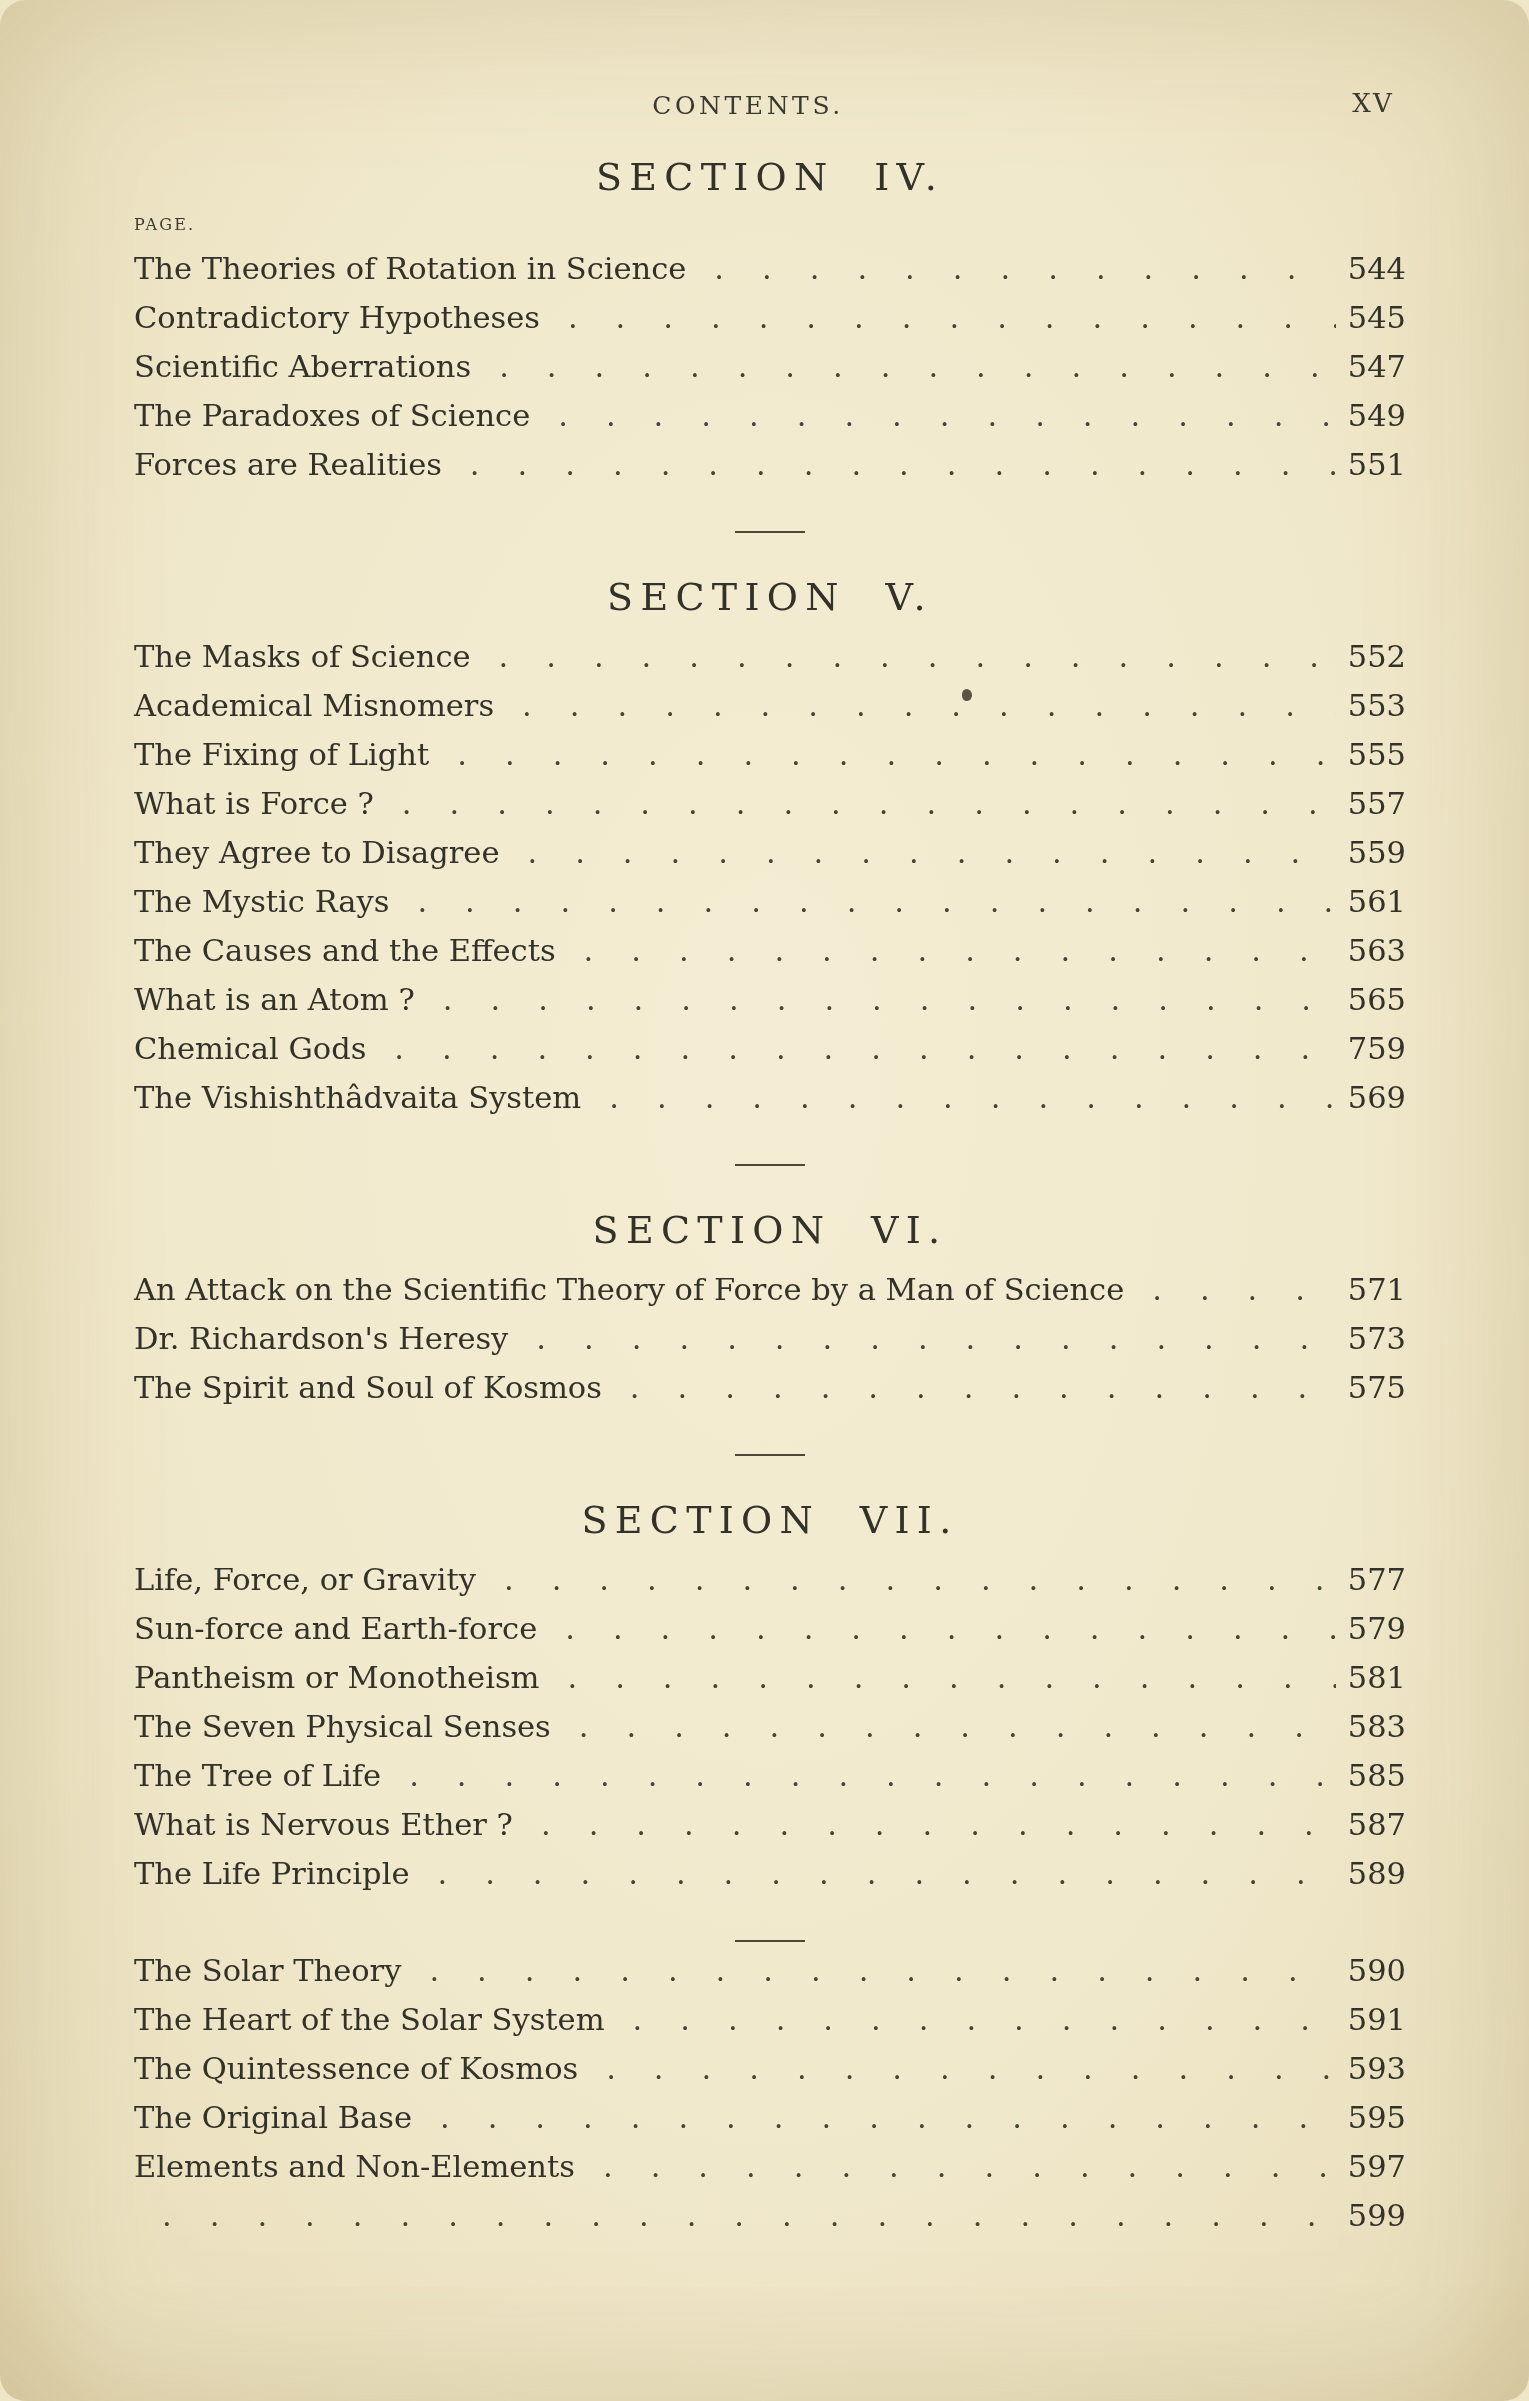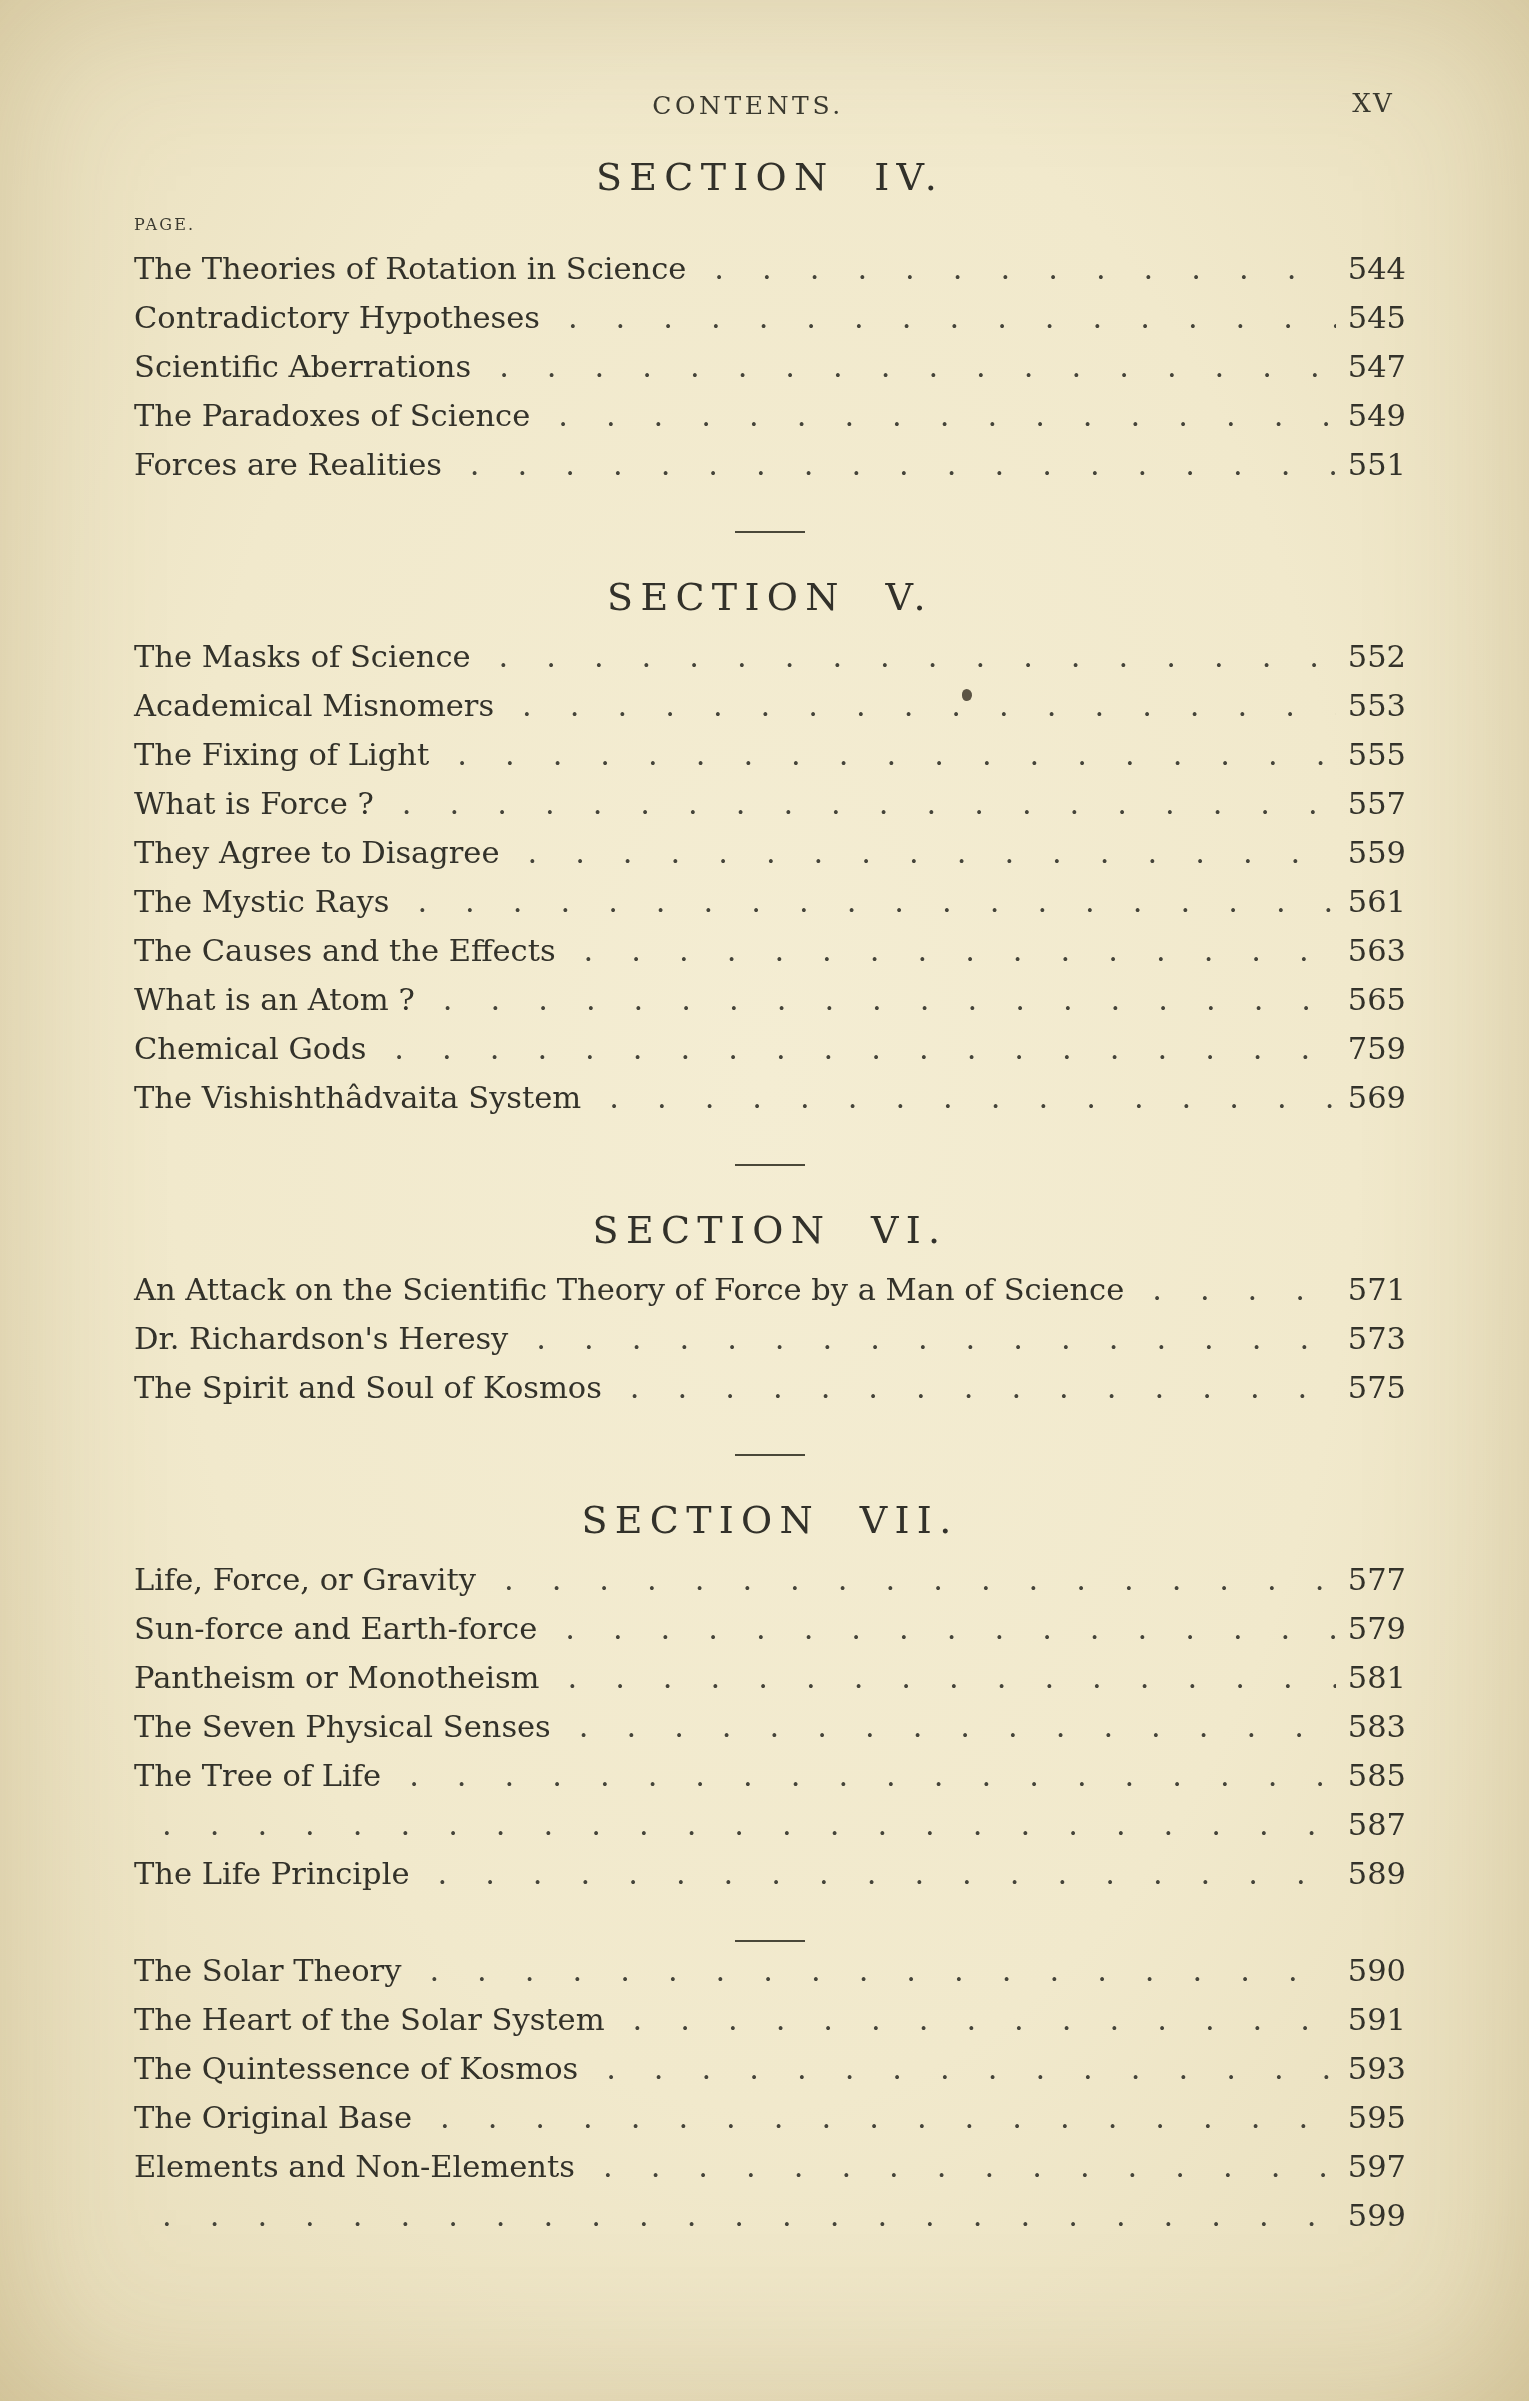--- a/index.html
+++ b/index.html
@@ -16,20 +16,21 @@
   .page {
     position: relative;
     width: 1529px;
     height: 2401px;
     box-sizing: border-box;
     padding: 91px 123px 0 134px;
     background:
       radial-gradient(ellipse at 50% 45%, #f4edd3 0%, #f1e9cc 55%, #e9dfbd 90%, #e2d6b0 100%);
     box-shadow: inset 0 0 160px rgba(150, 125, 70, 0.28);
     color: #34332a;
+    border-radius: 26px;
   }
   .page-header {
     position: relative;
     height: 38px;
   }
   .running-title {
     position: absolute;
     left: 0; right: 44px;
     text-align: center;
     font-size: 25px;
@@ -237,20 +238,21 @@
           <span class="label">The Seven Physical Senses</span>
           <span class="dots" aria-hidden="true">........................................</span>
           <span class="num">583</span>
         </div>
         <div class="entry">
           <span class="label">The Tree of Life</span>
           <span class="dots" aria-hidden="true">........................................</span>
           <span class="num">585</span>
         </div>
         <div class="entry">
+          <span class="label">What is Nervous Ether ?</span>
           <span class="dots" aria-hidden="true">........................................</span>
           <span class="num">587</span>
         </div>
         <div class="entry">
           <span class="label">The Life Principle</span>
           <span class="dots" aria-hidden="true">........................................</span>
           <span class="num">589</span>
         </div>
       </section>
       <div class="divider"></div>

